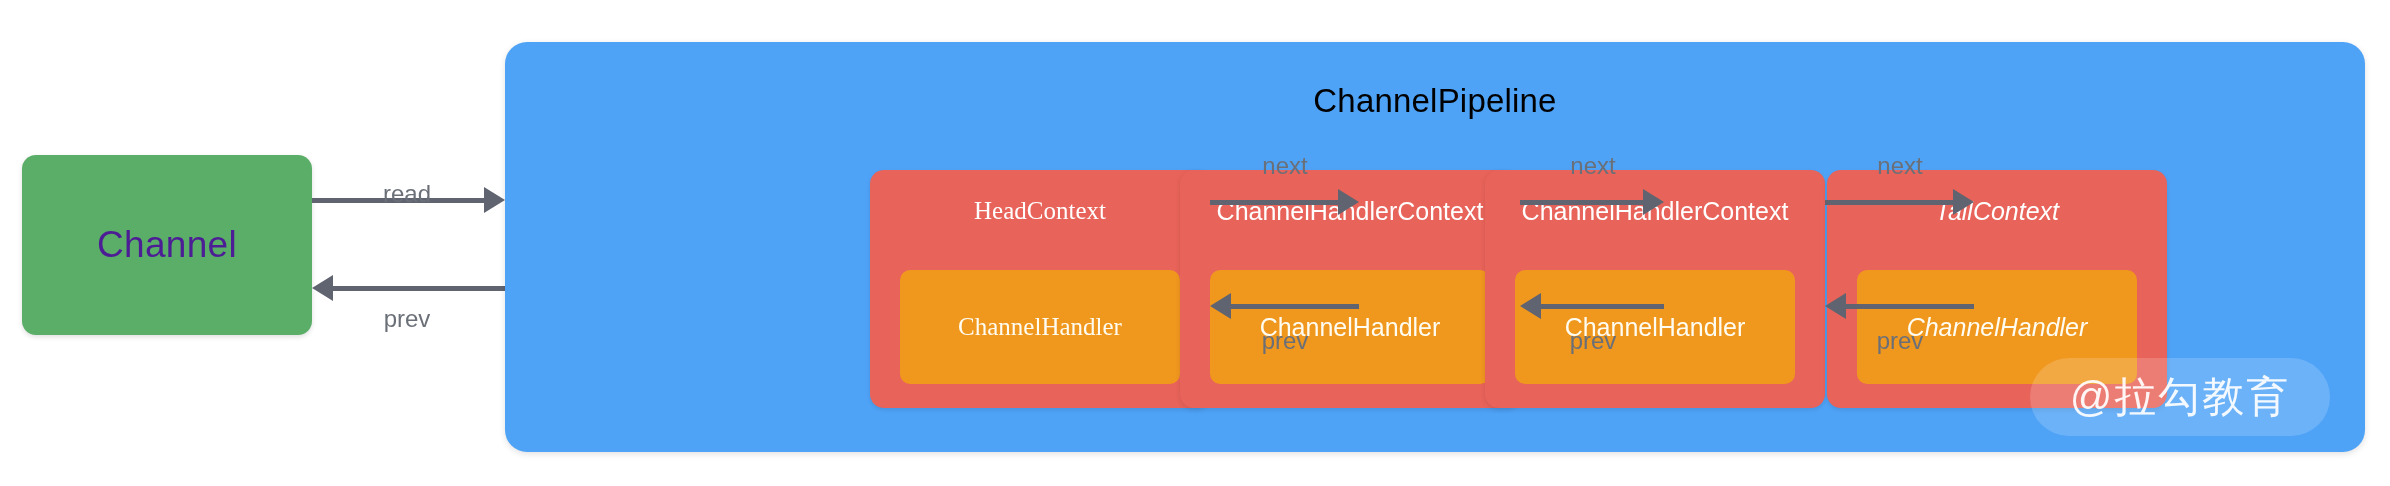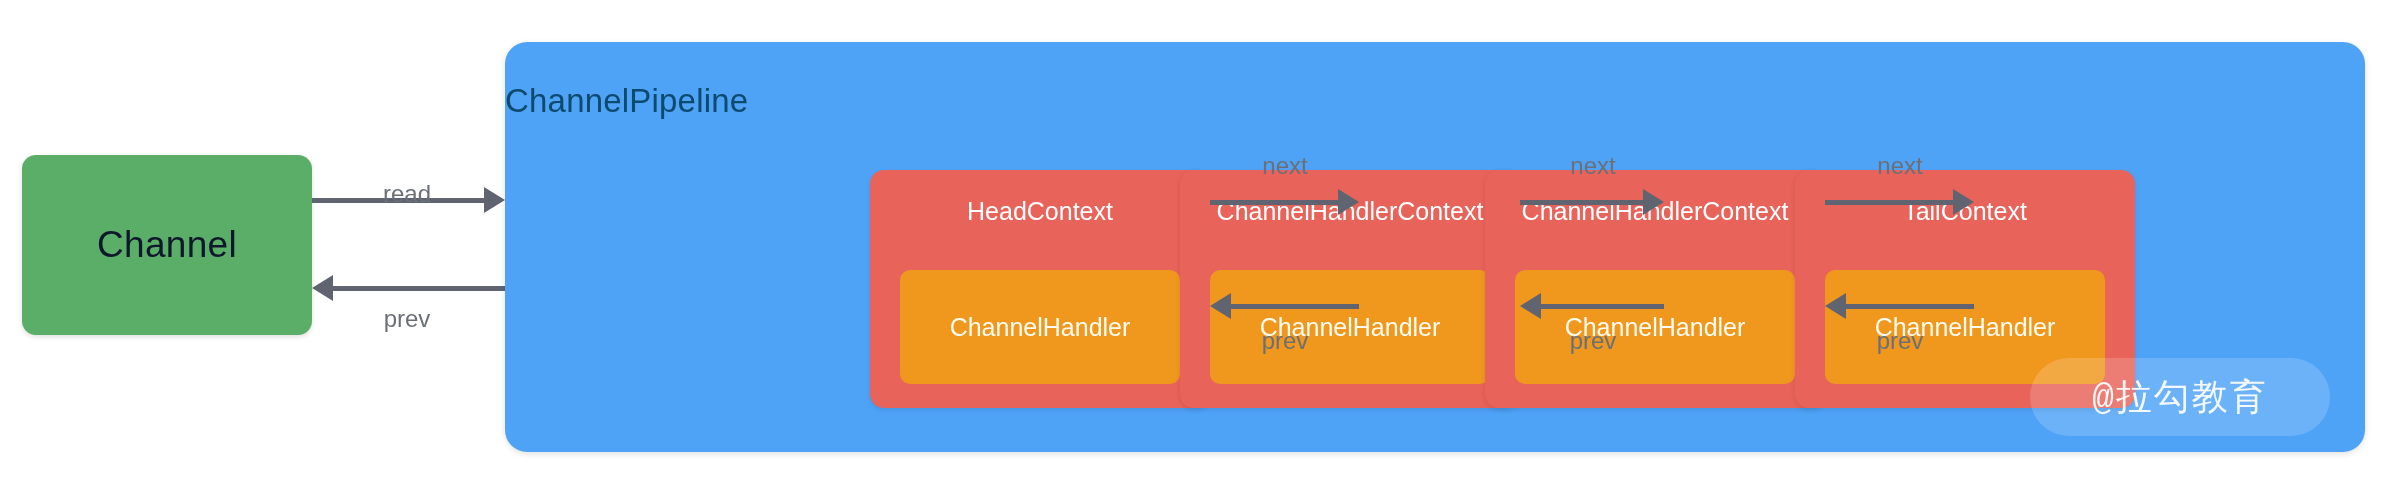--- a/index.html
+++ b/index.html
@@ -13,32 +13,32 @@
   #stage{position:absolute;left:0;top:0;width:2390px;height:486px;}
 
   
   .channel-box{
     position:absolute;left:22px;top:155px;width:290px;height:180px;
     background:#5aae67;border-radius:14px;
     box-shadow:0 2px 5px rgba(0,0,0,0.13);
     display:flex;align-items:center;justify-content:center;
   }
   .channel-label{
-    color:#0f172a;font-size:37px;letter-spacing:0.3px;
+    color:#4c1d95;font-size:37px;letter-spacing:0.3px;
   }
 
   
   .pipeline{
     position:absolute;left:505px;top:42px;width:1860px;height:410px;
     background:#4fa3f7;border-radius:22px;
     box-shadow:0 2px 6px rgba(0,0,0,0.12);
   }
   .pipeline-title{
     position:absolute;left:0;top:40px;width:100%;
-    color:#0c4a6e;font-size:33px;letter-spacing:0.2px;
+    text-align:center;color:#000000;font-size:33px;letter-spacing:0.2px;
   }
 
   
   .ctx{
     position:absolute;top:128px;height:238px;
     background:#e8635a;border-radius:14px;
     box-shadow:0 2px 5px rgba(0,0,0,0.10);
   }
   .ctx-title{
     position:absolute;left:0;top:27px;width:100%;
@@ -47,24 +47,24 @@
   
   .handler{
     position:absolute;left:30px;right:30px;top:100px;height:114px;
     background:#f0971e;border-radius:10px;
     display:flex;align-items:center;justify-content:center;
   }
   .handler-label{
     color:#fffdf2;font-size:25px;white-space:nowrap;
   }
 
-  .ctx-0{left:365px;width:340px;}
+  .ctx-0{left:365px;width:340px;font-family:Liberation Serif, serif;}
   .ctx-1{left:675px;width:340px;}
   .ctx-2{left:980px;width:340px;}
-  .ctx-3{left:1290px;width:340px;}
+  .ctx-3{left:1322px;width:340px;font-style:italic;}
 
   
   .arrow-line{
     position:absolute;height:5px;background:#5f6470;
   }
   .arrow-head{
     position:absolute;width:0;height:0;
     border-top:13px solid transparent;
     border-bottom:13px solid transparent;
   }
@@ -78,22 +78,22 @@
 
   
   .watermark{
     position:absolute;left:2030px;top:358px;width:300px;height:78px;
     background:rgba(255,255,255,0.17);
     border-radius:39px;
     display:flex;align-items:center;justify-content:center;
   }
   .watermark-text{
     color:rgba(255,255,255,0.92);
-    font-size:36px;letter-spacing:2px;
-    font-family:Liberation Mono, monospace;
+    font-size:42px;letter-spacing:2px;
+    font-family:Liberation Sans, sans-serif;
   }
 </style>
 </head>
 <body>
 
 <div id="stage">
 
   <div class="channel-box">
     <span class="channel-label">Channel</span>
   </div>

